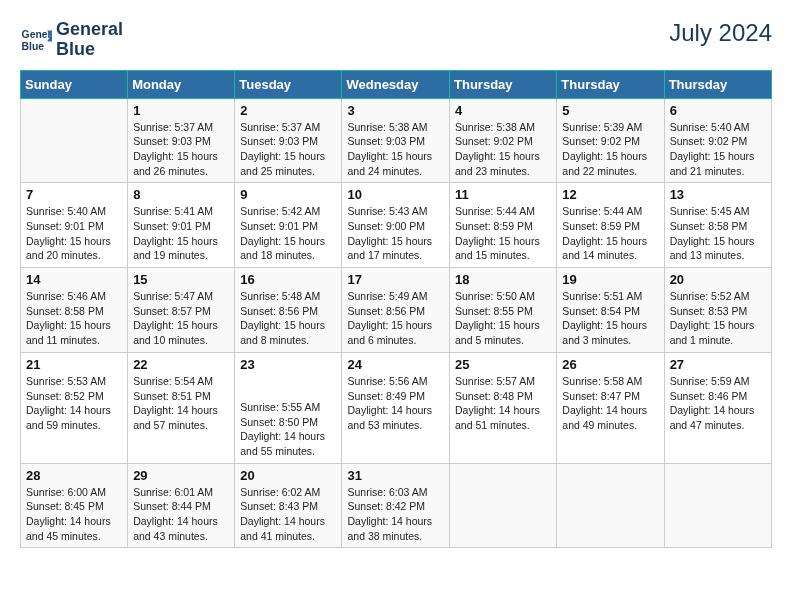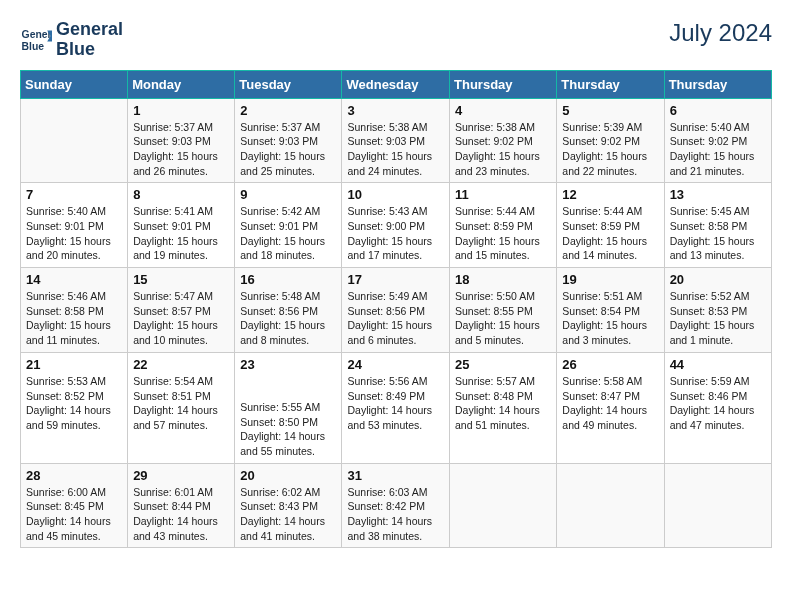--- a/index.html
+++ b/index.html
@@ -303,21 +303,21 @@
 and 51 minutes.</div>
         </td>
         <td>
           <span class="day-num">26</span>
           <div class="day-info" style="white-space: pre-line;">Sunrise: 5:58 AM
 Sunset: 8:47 PM
 Daylight: 14 hours
 and 49 minutes.</div>
         </td>
         <td>
-          <span class="day-num">44</span>
+          <span class="day-num">27</span>
           <div class="day-info" style="white-space: pre-line;">Sunrise: 5:59 AM
 Sunset: 8:46 PM
 Daylight: 14 hours
 and 47 minutes.</div>
         </td>
       </tr>
       <tr>
         <td>
           <span class="day-num">28</span>
           <div class="day-info" style="white-space: pre-line;">Sunrise: 6:00 AM

